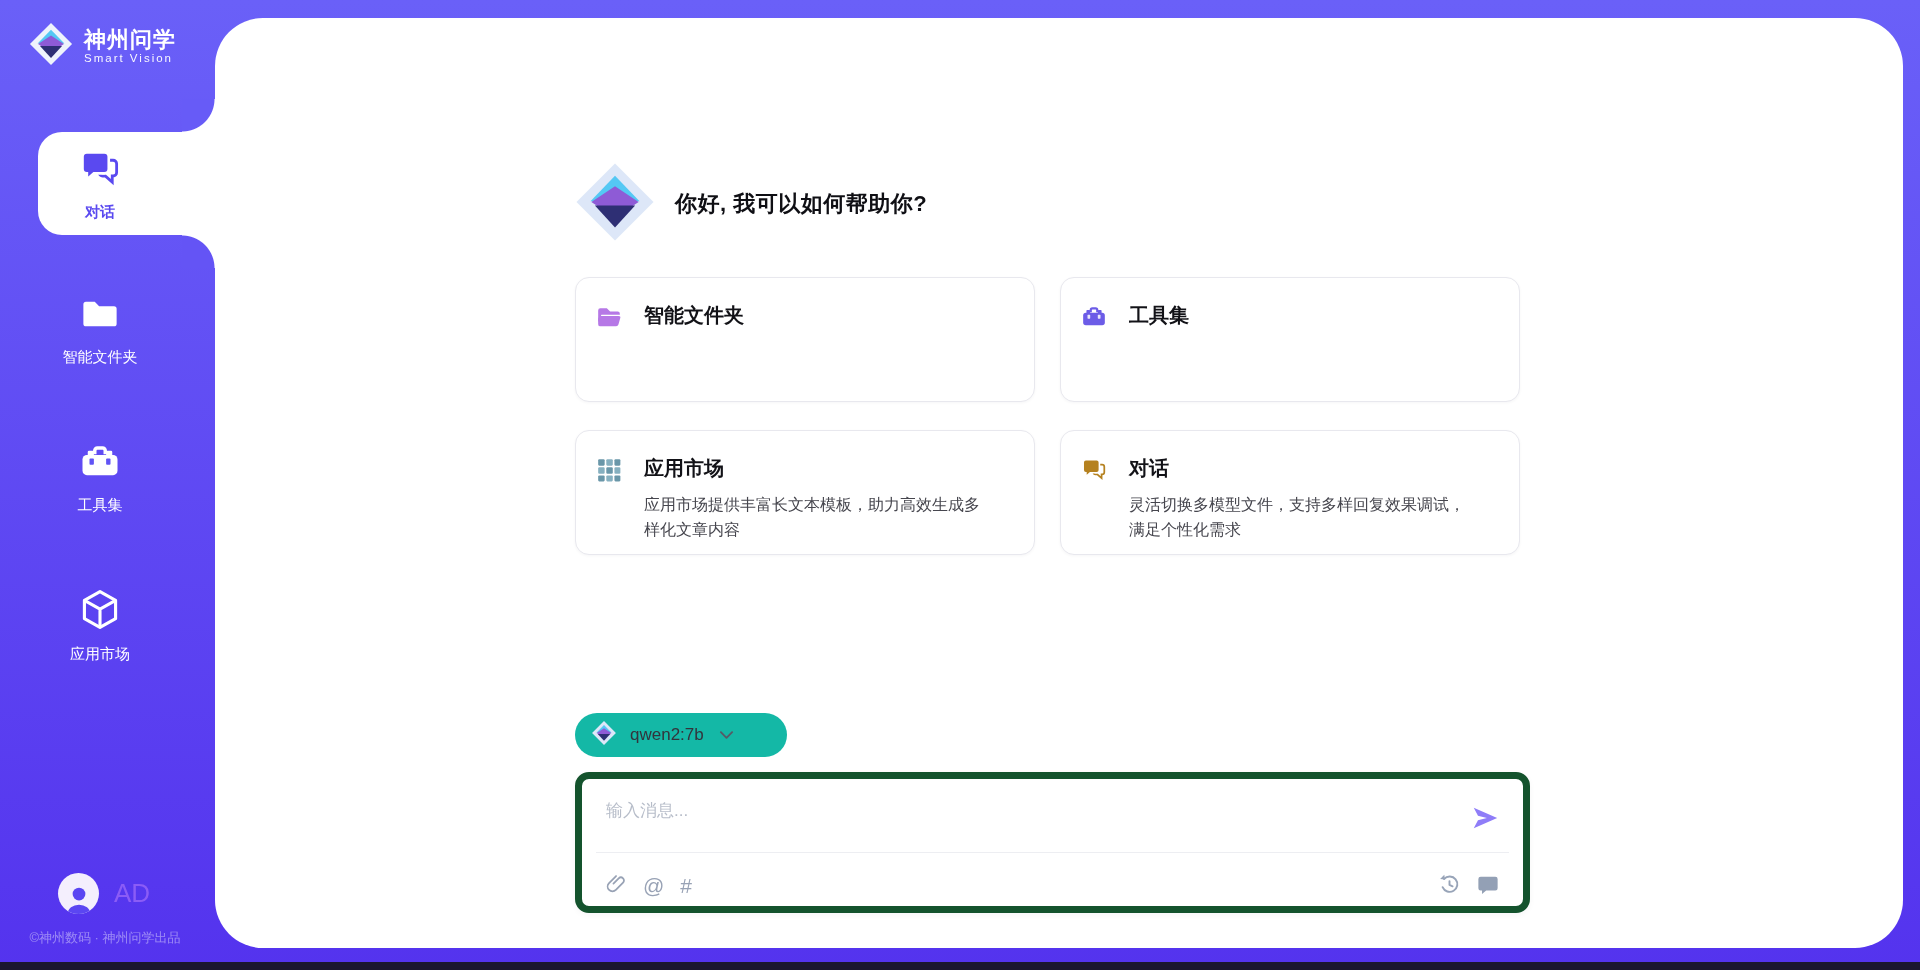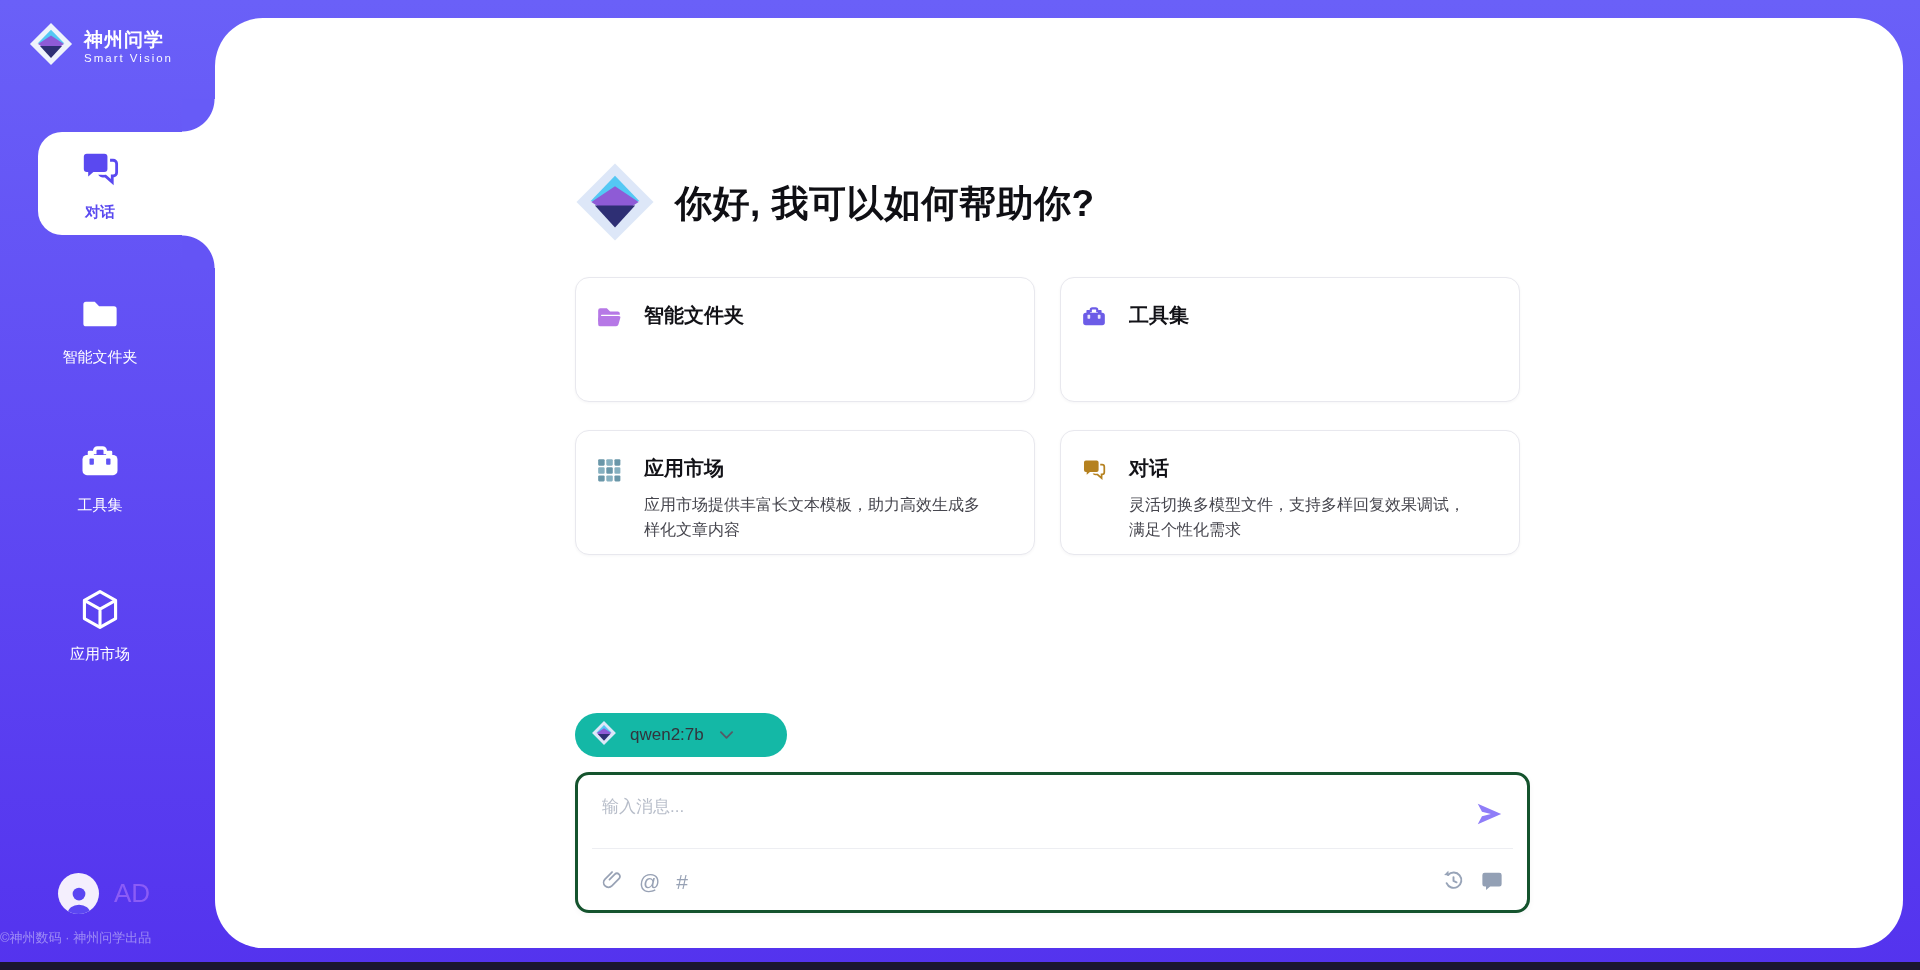--- a/index.html
+++ b/index.html
@@ -12,43 +12,43 @@
   
   .bottom-edge { position:absolute; left:0; right:0; bottom:0; height:8px; background:#1b1630; z-index:50; }
   
   .panel {
     position:absolute; left:215px; top:18px; right:17px; bottom:22px;
     background:#ffffff; border-radius:48px; z-index:2;
   }
   
   .sidebar { position:absolute; left:0; top:0; width:218px; height:100%; z-index:3; }
   .brand { position:absolute; left:28px; top:20px; display:flex; align-items:center; gap:10px; }
-  .brand-text .brand-name { color:#fff; font-size:19px; font-weight:bold; letter-spacing:1px; line-height:24px; }
+  .brand-text .brand-name { color:#fff; font-size:22px; font-weight:bold; letter-spacing:1px; line-height:24px; }
   .brand-text .brand-sub { color:rgba(255,255,255,.95); font-size:11.5px; letter-spacing:2px; }
   .tab-bg {
     position:absolute; left:38px; top:132px; width:180px; height:103px;
     background:#fff; border-radius:24px 0 0 24px;
   }
   .fillet { position:absolute; left:182px; width:33px; height:33px; }
   .fillet.top    { top:99px;  background:radial-gradient(circle 33px at 0 0,      #675bf7 0 32px, #ffffff 33px); }
   .fillet.bottom { top:235px; background:radial-gradient(circle 33px at 0 100%,   #6454f5 0 32px, #ffffff 33px); }
   .nav-item {
     position:absolute; left:0; width:200px;
     display:flex; flex-direction:column; align-items:center; gap:9px;
     cursor:pointer;
   }
   .nav-item .nav-label { color:#fff; font-size:15px; }
   .nav-item.active .nav-label { color:#5a49f0; font-weight:bold; }
   .user-row { position:absolute; left:58px; top:873px; display:flex; align-items:center; gap:15px; cursor:pointer; }
   .avatar { width:41px; height:41px; border-radius:50%; background:#f4effd; overflow:hidden; display:flex; align-items:flex-end; justify-content:center; }
   .user-name { color:#8b5cf6; font-size:26px; }
-  .copyright { position:absolute; left:0; top:929px; width:210px; color:rgba(255,255,255,.42); font-size:13px; }
+  .copyright { position:absolute; left:0; top:929px; width:210px; text-align:center; color:rgba(255,255,255,.42); font-size:13px; }
   
   .greeting-row { position:absolute; left:358px; top:140px; display:flex; align-items:center; gap:18px; }
-  .greeting { font-size:37px; font-weight:bold; color:#0f0f14; letter-spacing:.5px; }
+  .greeting { font-size:22px; font-weight:bold; color:#0f0f14; letter-spacing:.5px; }
   
   .cards-grid {
     position:absolute; left:360px; top:259px;
     display:grid; grid-template-columns:460px 460px; grid-auto-rows:125px; column-gap:25px; row-gap:28px;
   }
   .feature-card {
     background:#fff; border:1px solid #e8e8ee; border-radius:14px;
     box-shadow:0 1px 3px rgba(16,24,40,.04);
     padding:24px 20px 0 20px; display:flex; gap:22px; cursor:pointer;
   }
@@ -58,21 +58,21 @@
   
   .model-pill {
     position:absolute; left:360px; top:695px; width:212px; height:44px;
     background:#14b8a6; border-radius:22px; display:flex; align-items:center; gap:13px;
     padding:0 16px; cursor:pointer;
   }
   .model-name { font-size:17px; color:#33343c; }
   
   .composer {
     position:absolute; left:360px; top:754px; width:955px; height:141px;
-    background:#fff; border:3px solid #14532d; border-radius:14px;
+    background:#fff; border:7px solid #14532d; border-radius:14px;
     box-shadow:0 2px 6px rgba(16,24,40,.04);
   }
   .composer textarea {
     position:absolute; left:24px; top:20px; width:850px; height:46px;
     border:none; outline:none; resize:none; background:transparent;
     font-family:inherit; font-size:17px; color:#33343c;
   }
   .composer textarea::placeholder { color:#b7bdc9; }
   .send-btn { position:absolute; right:22px; top:24px; width:32px; height:32px; border:none; background:transparent; cursor:pointer; }
   .composer .divider { position:absolute; left:14px; right:14px; top:73px; height:1px; background:#edeef2; }

